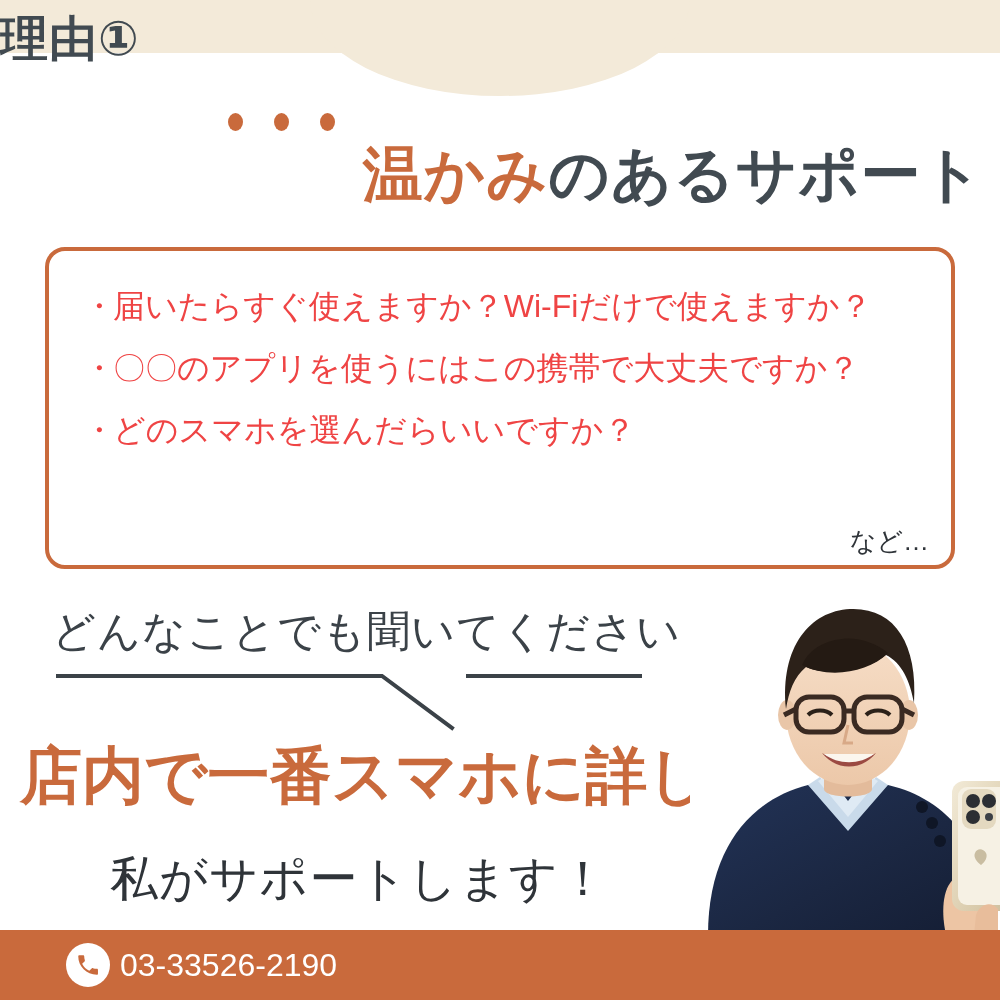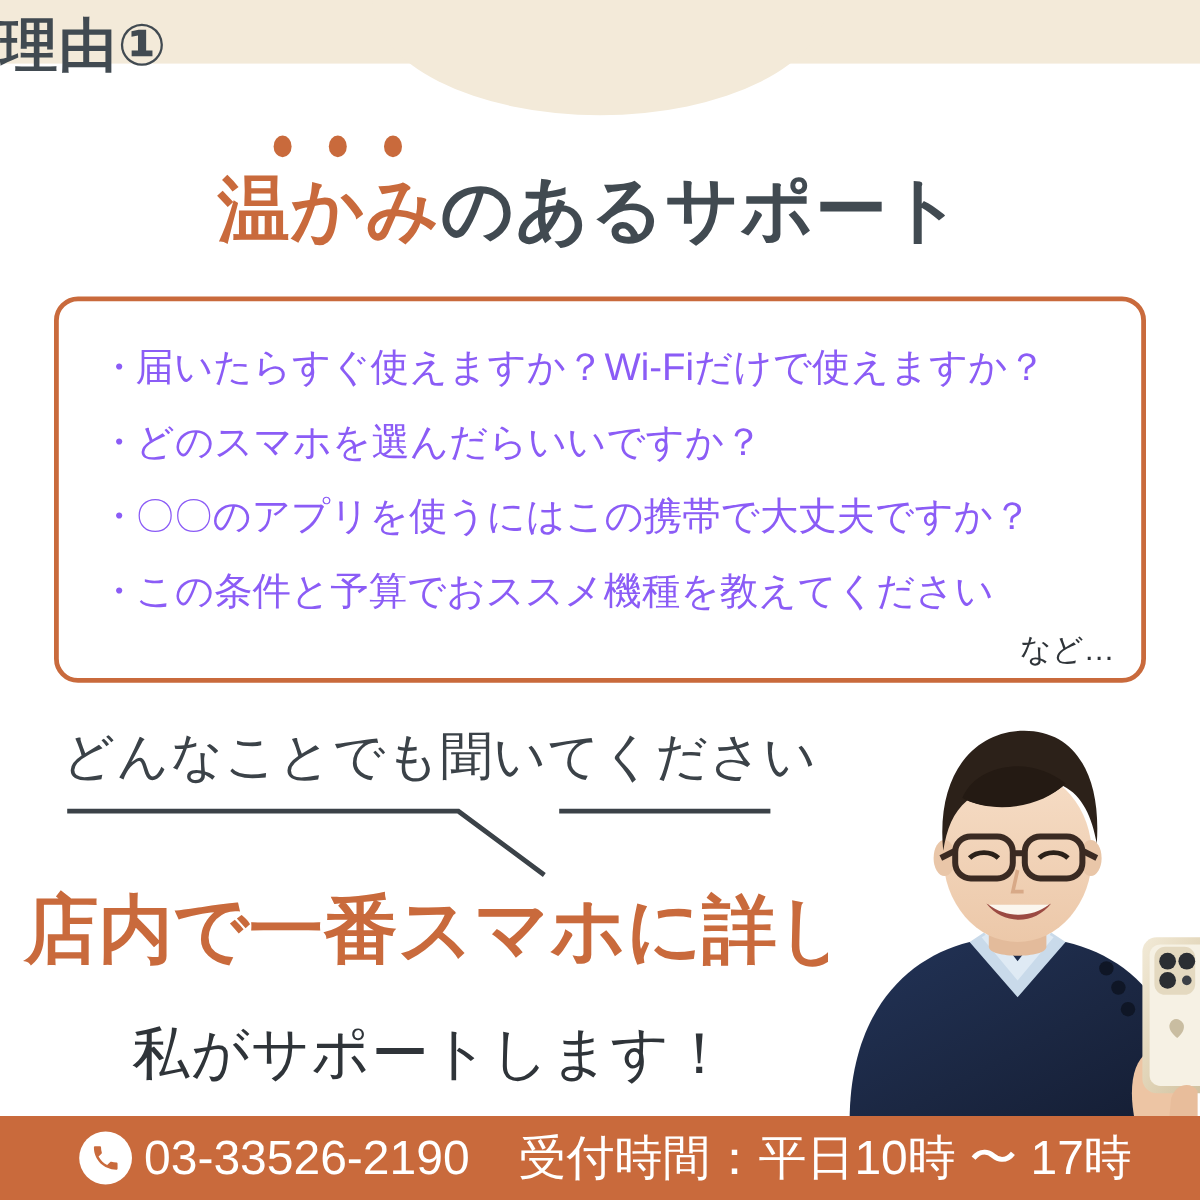--- a/index.html
+++ b/index.html
@@ -72,21 +72,21 @@
   .dots .dot:nth-child(1) { left: 0px; }
   .dots .dot:nth-child(2) { left: 46px; }
   .dots .dot:nth-child(3) { left: 92px; }
 
   
   .main-title {
     position: absolute;
     left: 0;
     top: 136px;
     width: 984px;
-    text-align: center;
+    text-align: right;
     font-size: 60px;
     font-weight: bold;
     letter-spacing: 1px;
     line-height: 78px;
     white-space: nowrap;
     color: #414a51;
   }
   .main-title .hl { color: #c96a3c; }
 
   
@@ -103,21 +103,21 @@
   }
   .q-list {
     position: absolute;
     left: 34px;
     top: 24px;
     width: 850px;
   }
   .q-item {
     font-size: 32px;
     line-height: 62px;
-    color: #8b5cf6;
+    color: #ef4444;
     white-space: nowrap;
     letter-spacing: 0px;
   }
   .q-bullet { letter-spacing: -2px; }
   .nado {
     position: absolute;
     right: 22px;
     bottom: 6px;
     font-size: 26px;
     color: #2f3439;
@@ -199,21 +199,21 @@
     border-radius: 50%;
     background: #ffffff;
     display: flex;
     align-items: center;
     justify-content: center;
   }
   .phone-number {
     position: absolute;
     left: 120px;
     top: 10px;
-    font-size: 40px;
+    font-size: 32px;
     line-height: 50px;
     color: #ffffff;
     white-space: nowrap;
     letter-spacing: 0px;
   }
   .hours {
     position: absolute;
     left: 432px;
     top: 11px;
     font-size: 40px;
@@ -236,23 +236,22 @@
     <span class="dot"></span>
     <span class="dot"></span>
     <span class="dot"></span>
   </div>
 
   <div class="main-title"><span class="hl">温かみ</span><span>のあるサポート</span></div>
 
   <div class="question-box">
     <div class="q-list">
       <div class="q-item"><span class="q-bullet">・</span><span>届いたらすぐ使えますか？Wi-Fiだけで使えますか？</span></div>
+      <div class="q-item"><span class="q-bullet">・</span><span>〇〇のアプリを使うにはこの携帯で大丈夫ですか？</span></div>
       <div class="q-item"><span class="q-bullet">・</span><span>どのスマホを選んだらいいですか？</span></div>
-      <div class="q-item"><span class="q-bullet">・</span><span>〇〇のアプリを使うにはこの携帯で大丈夫ですか？</span></div>
-      <div class="q-item"><span class="q-bullet">・</span><span>この条件と予算でおススメ機種を教えてください</span></div>
     </div>
     <div class="nado">など…</div>
   </div>
 
   <div class="ask-line">どんなことでも聞いてください！</div>
   <svg class="speech-underline" viewBox="0 0 640 78">
     <path d="M18,14 L342,14 L412,66" fill="none" stroke="#3b4248" stroke-width="4" stroke-linecap="square" stroke-linejoin="miter"></path>
     <path d="M428,14 L600,14" fill="none" stroke="#3b4248" stroke-width="4" stroke-linecap="square"></path>
   </svg>
 
@@ -334,16 +333,15 @@
     </g>
   </svg>
 
   <div class="footer-bar">
     <div class="phone-badge">
       <svg width="26" height="26" viewBox="0 0 24 24" aria-hidden="true">
         <path d="M6.6 10.8c1.4 2.8 3.8 5.2 6.6 6.6l2.2-2.2c.3-.3.7-.4 1.1-.3 1.2.4 2.4.6 3.7.6.6 0 1 .4 1 1V20c0 .6-.4 1-1 1C10.6 21 3 13.4 3 4c0-.6.4-1 1-1h3.5c.6 0 1 .4 1 1 0 1.3.2 2.5.6 3.7.1.4 0 .8-.3 1.1l-2.2 2z" fill="#c96a3c"></path>
       </svg>
     </div>
     <div class="phone-number">03-33526-2190</div>
-    <div class="hours">受付時間：平日10時 〜 17時</div>
   </div>
 
 </div>
 
 </body></html>

